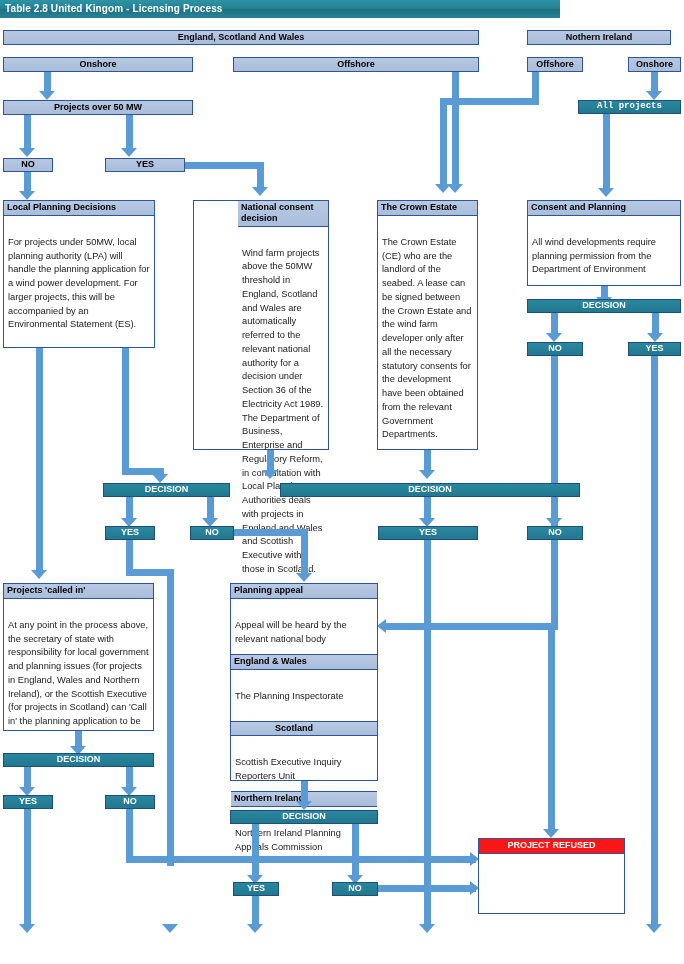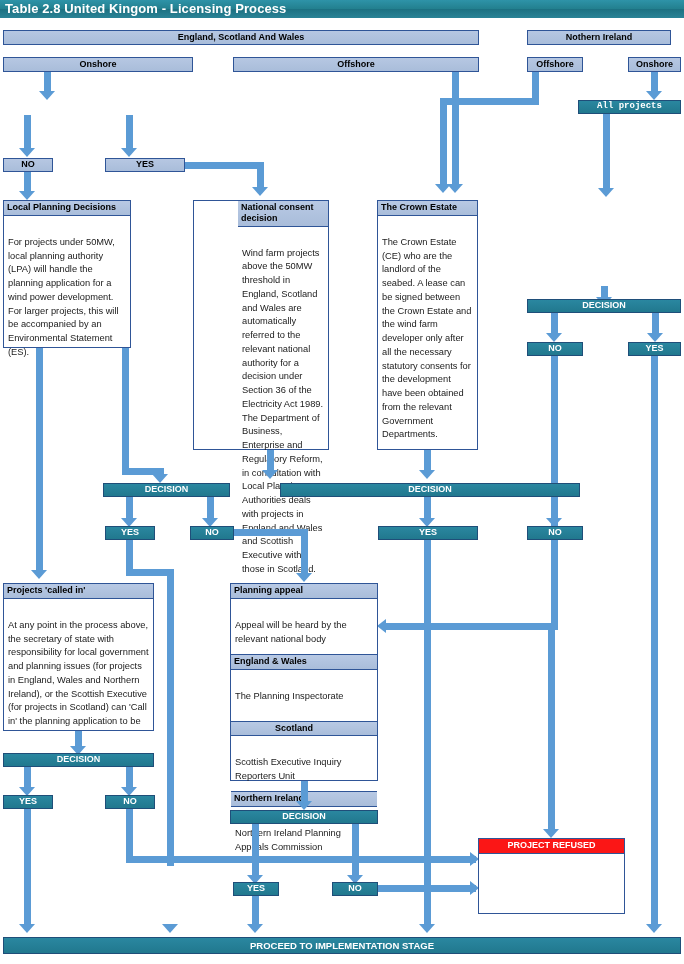--- a/index.html
+++ b/index.html
@@ -14,24 +14,24 @@
     width: 684px;
     height: 964px;
     overflow: hidden;
     background: #ffffff;
   }
 
   
   .titlebar {
     position: absolute;
     left: 0; top: 0;
-    width: 684px; height: 18px;
+    width: 560px; height: 18px;
     background: linear-gradient(to bottom, #2e93a8 0%, #23808f 48%, #1d7182 52%, #2a8396 100%);
     color: #ffffff;
-    font-size: 13px;
+    font-size: 10px;
     font-weight: bold;
     line-height: 18px;
     padding-left: 5px;
     white-space: nowrap;
     letter-spacing: 0.1px;
   }
 
   
   .box {
     position: absolute;
@@ -145,55 +145,60 @@
   <div class="arrow-down" style="left:646px; top:91px;"></div>
 
   <div class="conn" style="left:452px; top:72px; width:7px; height:113px;"></div>
   <div class="arrow-down" style="left:447px; top:184px;"></div>
 
   <div class="conn" style="left:532px; top:72px; width:7px; height:33px;"></div>
   <div class="conn" style="left:440px; top:98px; width:99px; height:7px;"></div>
   <div class="conn" style="left:440px; top:98px; width:7px; height:87px;"></div>
   <div class="arrow-down" style="left:435px; top:184px;"></div>
 
+  <div class="box lightblue" style="left:3px; top:100px; width:190px; height:15px;">Projects over 50 MW</div>
   <div class="box teal" style="left:578px; top:100px; width:103px; height:14px;font-family:Liberation Mono, monospace;">All projects</div>
 
   <div class="conn" style="left:24px; top:115px; width:7px; height:36px;"></div>
   <div class="arrow-down" style="left:19px; top:148px;"></div>
   <div class="conn" style="left:126px; top:115px; width:7px; height:36px;"></div>
   <div class="arrow-down" style="left:121px; top:148px;"></div>
 
   <div class="conn" style="left:603px; top:114px; width:7px; height:75px;"></div>
   <div class="arrow-down" style="left:598px; top:188px;"></div>
 
   <div class="box lightblue" style="left:3px; top:158px; width:50px; height:14px;">NO</div>
   <div class="box lightblue" style="left:105px; top:158px; width:80px; height:14px;">YES</div>
 
   <div class="conn" style="left:24px; top:172px; width:7px; height:22px;"></div>
   <div class="arrow-down" style="left:19px; top:191px;"></div>
 
   <div class="conn" style="left:185px; top:162px; width:79px; height:7px;"></div>
   <div class="conn" style="left:257px; top:162px; width:7px; height:26px;"></div>
   <div class="arrow-down" style="left:252px; top:187px;"></div>
 
-  <div class="card" style="left:3px; top:200px; width:128px; height:148px;">
+  <div class="card" style="left:3px; top:200px; width:152px; height:148px;">
     <div class="card-head">Local Planning Decisions</div>
     <div class="card-body">For projects under 50MW, local planning authority (LPA) will handle the planning application for a wind power development. For larger projects, this will be accompanied by an Environmental Statement (ES).</div>
   </div>
 
   <div class="card" style="left:193px; top:200px; width:136px; height:250px;padding-left:44px;">
     <div class="card-head">National consent decision</div>
     <div class="card-body">Wind farm projects above the 50MW threshold in England, Scotland and Wales are automatically referred to the relevant national authority for a decision under Section 36 of the Electricity Act 1989. The Department of Business, Enterprise and Regulatory Reform, in consultation with Local Planning Authorities deals with projects in England and Wales and Scottish Executive with those in Scotland.</div>
   </div>
 
   <div class="card" style="left:377px; top:200px; width:101px; height:250px;">
     <div class="card-head">The Crown Estate</div>
     <div class="card-body">The Crown Estate (CE) who are the landlord of the seabed. A lease can be signed between the Crown Estate and the wind farm developer only after all the necessary statutory consents for the development have been obtained from the relevant Government Departments.</div>
   </div>
 
+  <div class="card" style="left:527px; top:200px; width:154px; height:86px;">
+    <div class="card-head">Consent and Planning</div>
+    <div class="card-body">All wind developments require planning permission from the Department of Environment</div>
+  </div>
 
   <div class="conn" style="left:36px; top:348px; width:7px; height:223px;"></div>
   <div class="arrow-down" style="left:31px; top:570px;"></div>
 
   <div class="conn" style="left:122px; top:348px; width:7px; height:126px;"></div>
   <div class="conn" style="left:122px; top:468px; width:42px; height:7px;"></div>
   <div class="conn" style="left:157px; top:468px; width:7px; height:9px;"></div>
   <div class="arrow-down" style="left:152px; top:474px;"></div>
 
   <div class="conn" style="left:267px; top:450px; width:7px; height:22px;"></div>
@@ -310,15 +315,14 @@
   <div class="arrow-right" style="left:470px; top:881px;"></div>
 
   <div class="card" style="left:478px; top:838px; width:147px; height:76px;">
     <div class="red-head">PROJECT REFUSED</div>
   </div>
 
   <div class="conn" style="left:548px; top:804px; width:7px; height:26px;"></div>
   <div class="arrow-down" style="left:543px; top:829px;"></div>
   <div class="conn" style="left:548px; top:623px; width:7px; height:182px;"></div>
 
-  <div class="box teal" style="left:3px; top:937px; width:678px; height:17px; font-size:9.5px;">PROCEED TO IMPLEMENTATION STAGE</div>
 
 </div>
 
 </body></html>

